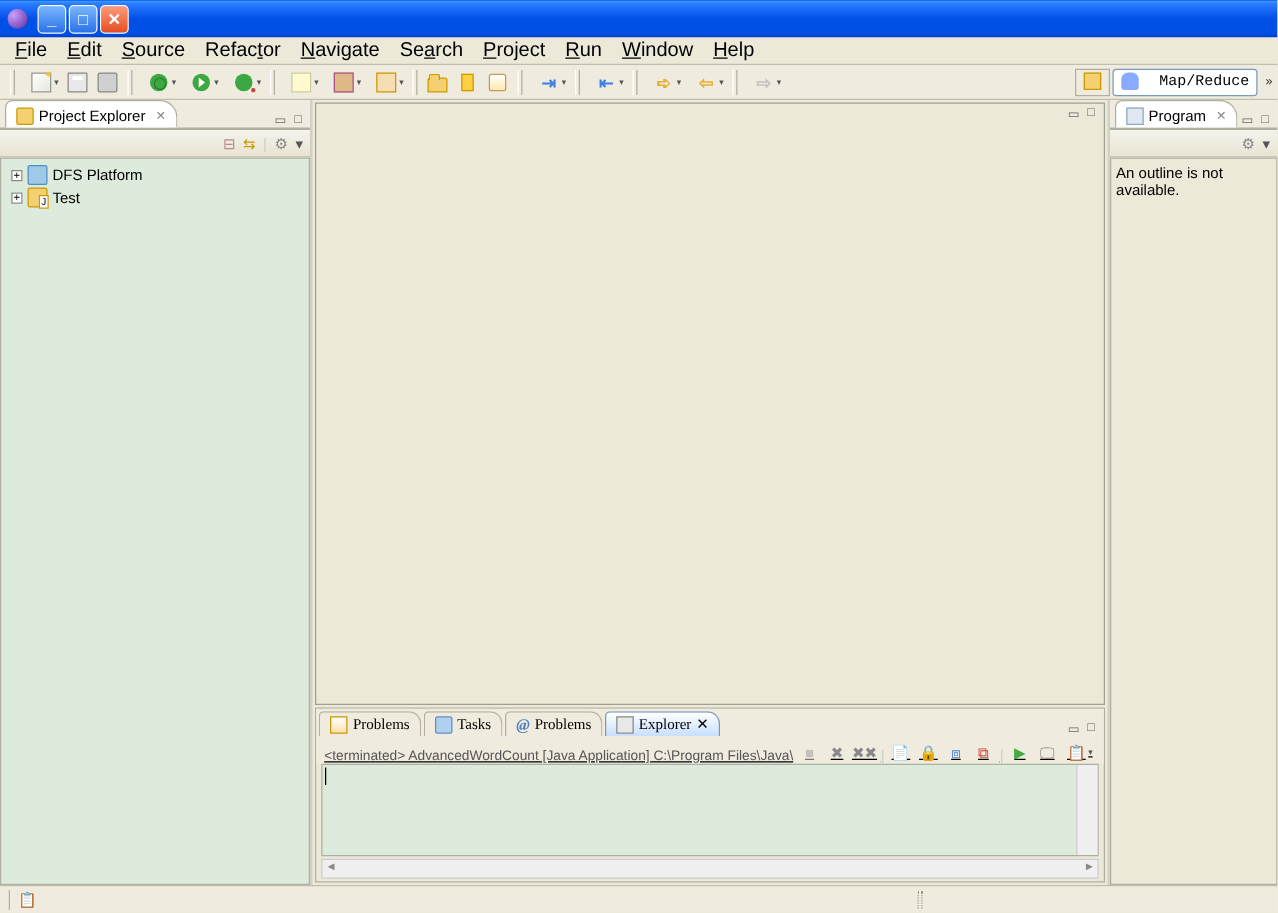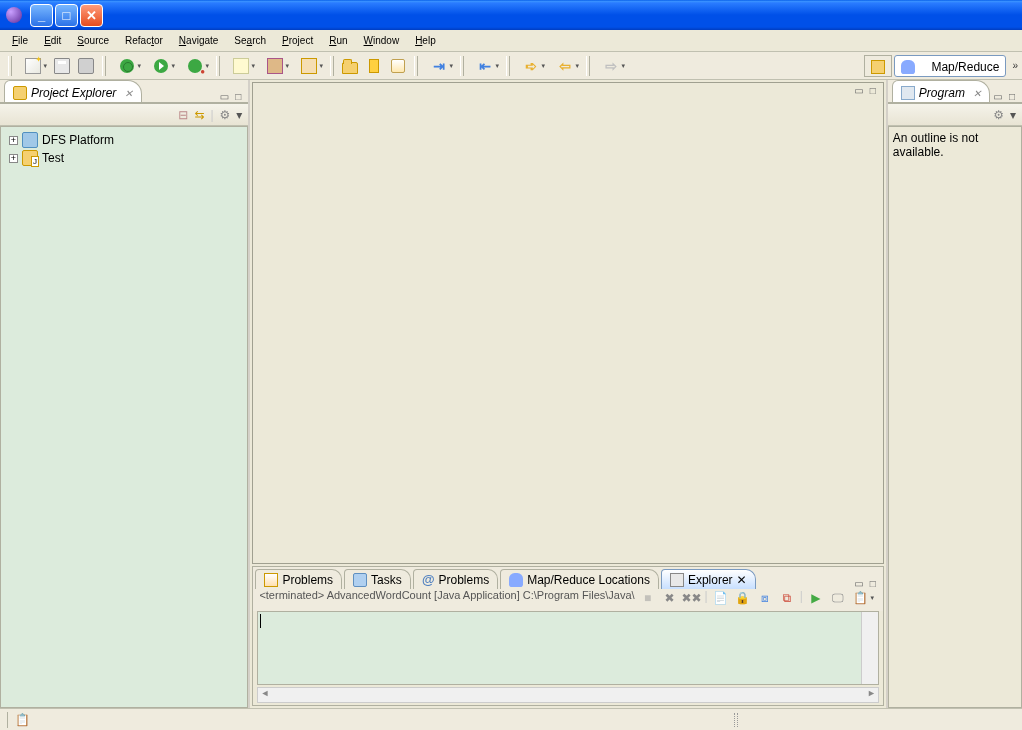--- a/index.html
+++ b/index.html
@@ -8,21 +8,21 @@
 
 .titlebar { height: 30px; background: linear-gradient(to bottom, #0058e6 0%, #3a93ff 4%, #2a7cff 10%, #0050e8 50%, #0050e8 90%, #003dc0 100%); display: flex; align-items: center; padding: 0 6px; color: #fff; font-weight: bold; font-size: 13px; }
 .titlebar .eclipse-icon { width: 16px; height: 16px; margin-right: 6px; background: radial-gradient(circle at 30% 30%, #c9a0ff, #5e2b97); border-radius: 50%; }
 .titlebar .title { flex: 1; letter-spacing: 1px; }
 .winbtn { width: 23px; height: 23px; margin-left: 2px; border: 1px solid #fff; border-radius: 4px; display: flex; align-items: center; justify-content: center; font-family: Arial; font-weight: bold; }
 .winbtn.min, .winbtn.max { background: linear-gradient(to bottom, #78b7ff, #2b72e8); }
 .winbtn.close { background: linear-gradient(to bottom, #ff9b7a, #e64d1f); }
 .winbtn span { font-size: 13px; line-height: 1; }
 
 
-.menubar { height: 22px; background: #ece9d8; border-bottom: 1px solid #c0c0b0; display: flex; align-items: center; padding: 0 4px; font-size: 10px; }
+.menubar { height: 22px; background: #ece9d8; border-bottom: 1px solid #c0c0b0; display: flex; align-items: center; padding: 0 4px; font-size: 16px; }
 .menubar .item { padding: 2px 8px; cursor: default; }
 .menubar .item u { text-decoration: underline; }
 
 
 .toolbar-row { height: 28px; background: #efebde; border-bottom: 1px solid #c0c0b0; display: flex; align-items: center; padding: 0 4px; position: relative; }
 .grip { width: 4px; height: 20px; border-left: 1px solid #fff; border-right: 1px solid #b0b0a0; margin: 0 4px; }
 .tbbtn { width: 22px; height: 22px; display: flex; align-items: center; justify-content: center; margin: 0 1px; cursor: pointer; }
 .tbbtn.dd { width: 32px; position: relative; }
 .tbbtn.dd::after { content: "▾"; font-size: 7px; color: #555; position: absolute; right: 2px; }
 .ico { width: 16px; height: 16px; }
@@ -41,33 +41,33 @@
 .ico-newpkg { background:#deb887;border:1px solid #a58;}
 .ico-newfold { background:#f5deb3;border:1px solid #c90;}
 .ico-folder { background:#f5d070;border:1px solid #c90;border-radius:2px 2px 0 0;width:16px;height:12px;margin-top:4px;position:relative;}
 .ico-folder::before{content:"";position:absolute;left:0;top:-4px;width:7px;height:4px;background:#f5d070;border:1px solid #c90;border-bottom:none;border-radius:2px 2px 0 0;}
 .ico-bookmark { width:10px;height:14px;background:#ffd040;border:1px solid #c90;}
 .ico-search { width:14px;height:14px;background:linear-gradient(#fff,#ffe8b0);border:1px solid #c0a050;border-radius:2px;position:relative;}
 .ico-nav { color:#4080e0;font-size:14px;font-weight:bold;}
 .ico-back { color:#e8b030;font-size:14px;font-weight:bold;}
 .ico-fwd { color:#c0c0c0;font-size:14px;font-weight:bold;}
 .perspective-switch { margin-left: auto; display: flex; align-items: center; }
-.persp-btn { height: 22px; padding: 2px 6px; border: 1px solid #b0b0a0; background: #efebde; margin-left: 2px; display: flex; align-items: flex-end; gap: 16px; }
+.persp-btn { height: 22px; padding: 2px 6px; border: 1px solid #b0b0a0; background: #efebde; margin-left: 2px; display: flex; align-items: flex-start; gap: 16px; font-family: Liberation Mono, monospace; }
 .persp-btn.active { background: #fff; border: 1px solid #7a9ac0; border-radius: 3px; }
 .expand-arrows { font-size: 10px; margin-left: 6px; color: #333; }
 
 
 .workbench { display: flex; height: calc(730px - 30px - 22px - 28px - 22px); }
 .left-col { width: 302px; display: flex; flex-direction: column; border-right: 2px solid #d4d0c8; }
 .mid-col { flex: 1; display: flex; flex-direction: column; }
 .right-col { width: 164px; display: flex; flex-direction: column; border-left: 2px solid #d4d0c8; }
 
 
 .view-tabbar { height: 24px; background: #efebde; display: flex; align-items: flex-end; position: relative; border-bottom: 2px solid #b0b0a0; }
-.view-tab { height: 22px; padding: 3px 8px 0 8px; background: #fff; border: 1px solid #b0b0a0; border-bottom: none; border-radius: 6px 14px 0 0; display: flex; align-items: center; gap: 4px; margin-left: 4px; font-size: 12px; font-style: italic; }
+.view-tab { height: 22px; padding: 3px 8px 0 8px; background: #fff; border: 1px solid #b0b0a0; border-bottom: none; border-radius: 6px 14px 0 0; display: flex; align-items: center; gap: 4px; margin-left: 4px; font-size: 12px; }
 .view-tab .x { color: #888; font-size: 10px; margin-left: 4px; cursor: pointer; }
 .view-controls { margin-left: auto; padding-right: 4px; display: flex; gap: 3px; color: #666; font-size: 10px; }
 .view-toolbar { height: 22px; background: linear-gradient(#f5f3ea,#e8e4d4); display: flex; align-items: center; justify-content: flex-end; padding: 0 6px; border-bottom: 1px solid #c0c0b0; gap: 6px; }
 .view-body { flex: 1; background: #dcebdc; border: 1px solid #b0b0a0; padding: 4px; font-size: 12px; overflow: hidden; }
 .view-body.beige { background: #ece9d8; }
 
 
 .tree-item { display: flex; align-items: center; height: 18px; padding-left: 4px; gap: 4px; }
 .tree-expand { width: 9px; height: 9px; border: 1px solid #888; background: #fff; display: flex; align-items: center; justify-content: center; font-size: 9px; line-height: 1; cursor: pointer; }
 .tree-icon { width: 16px; height: 16px; }
@@ -75,24 +75,24 @@
 .tree-icon.prj { background: #f5d070; border: 1px solid #c90; border-radius: 2px; position: relative; }
 .tree-icon.prj::after { content: "J"; position: absolute; font-size: 8px; right: -2px; bottom: -2px; background: #fff; border: 1px solid #c90; padding: 0 1px; }
 
 
 .editor-area { flex: 1; background: #ece9d8; border: 1px solid #a0a090; margin: 2px; position: relative; }
 .editor-controls { position: absolute; right: 4px; top: 2px; display: flex; gap: 3px; color: #666; font-size: 10px; }
 
 
 .bottom-views { height: 140px; border-top: 3px solid #d4d0c8; display: flex; flex-direction: column; margin: 0 2px 2px 2px; border: 1px solid #b0b0a0; }
 .bottom-tabbar { height: 22px; background: #efebde; display: flex; align-items: flex-end; }
-.btab { height: 20px; padding: 1px 8px; border: 1px solid #b0b0a0; border-bottom: none; border-radius: 4px 10px 0 0; display: flex; align-items: center; gap: 4px; margin-left: 2px; font-size: 12px; background: #efebde; }
+.btab { height: 20px; padding: 1px 8px; border: 1px solid #b0b0a0; border-bottom: none; border-radius: 4px 10px 0 0; display: flex; align-items: center; gap: 4px; margin-left: 2px; font-size: 12px; background: #efebde; font-family: Liberation Serif, serif; }
 .btab.active { background: linear-gradient(#fff,#c7dfff); border-color: #7a9ac0; }
 .bottom-controls { margin-left: auto; padding-right: 4px; display: flex; gap: 3px; color: #666; font-size: 10px; }
-.console-toolbar { height: 22px; background: #efebde; display: flex; align-items: flex-start; padding: 0 6px; gap: 4px; }
+.console-toolbar { height: 22px; background: #efebde; display: flex; align-items: flex-end; padding: 0 6px; gap: 4px; text-decoration: underline; }
 .console-toolbar .status { flex: 1; color: #555; font-size: 11px; white-space: nowrap; overflow: hidden; }
 .cbtn { width: 18px; height: 18px; display: flex; align-items: center; justify-content: center; cursor: pointer; }
 .cbtn.disabled { opacity: 0.5; }
 .console-body { flex: 1; background: #dcebdc; border: 1px solid #b0b0a0; margin: 0 4px 2px 4px; position: relative; }
 .console-body::after { content: ""; position: absolute; right: 0; top: 0; bottom: 0; width: 16px; background: #f0f0f0; border-left: 1px solid #ccc; }
 .console-scroll-h { height: 16px; background: #f0f0f0; border: 1px solid #ccc; margin: 0 4px 2px 4px; position: relative; }
 .console-scroll-h::before { content: "◄"; position: absolute; left: 2px; font-size: 9px; color: #888; }
 .console-scroll-h::after { content: "►"; position: absolute; right: 2px; font-size: 9px; color: #888; }
 .blink-cursor { position: absolute; left: 2px; top: 2px; width: 1px; height: 14px; background: #000; }
 
@@ -264,24 +264,20 @@
           <span>Problems</span>
         </div>
         <div class="btab">
           <div class="tiny-icon ti-tasks"></div>
           <span>Tasks</span>
         </div>
         <div class="btab">
           <span class="ti-javadoc">@</span>
           <span>Problems</span>
         </div>
-        <div class="btab">
-          <div class="tiny-icon ti-elephant"></div>
-          <span>Map/Reduce Locations</span>
-        </div>
         <div class="btab active">
           <div class="tiny-icon ti-console"></div>
           <span>Explorer</span>
           <span class="x red">✕</span>
         </div>
         <div class="bottom-controls">
           <span class="ctrlbtn minmax">▭</span>
           <span class="ctrlbtn">□</span>
         </div>
       </div>

